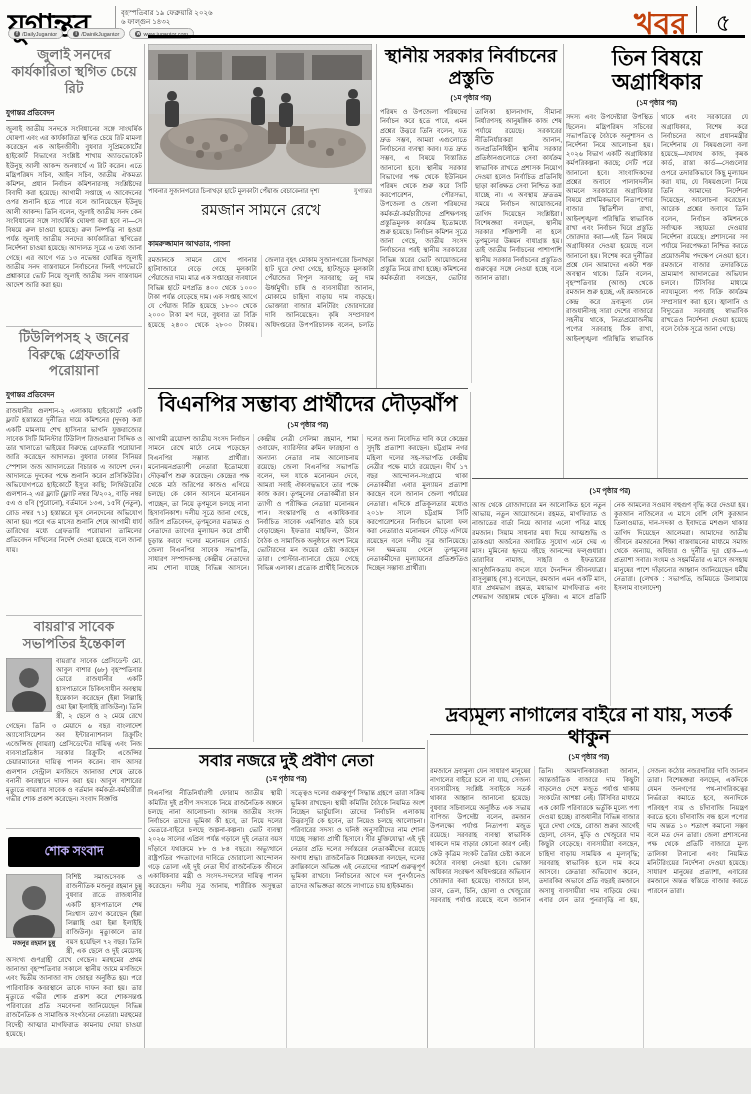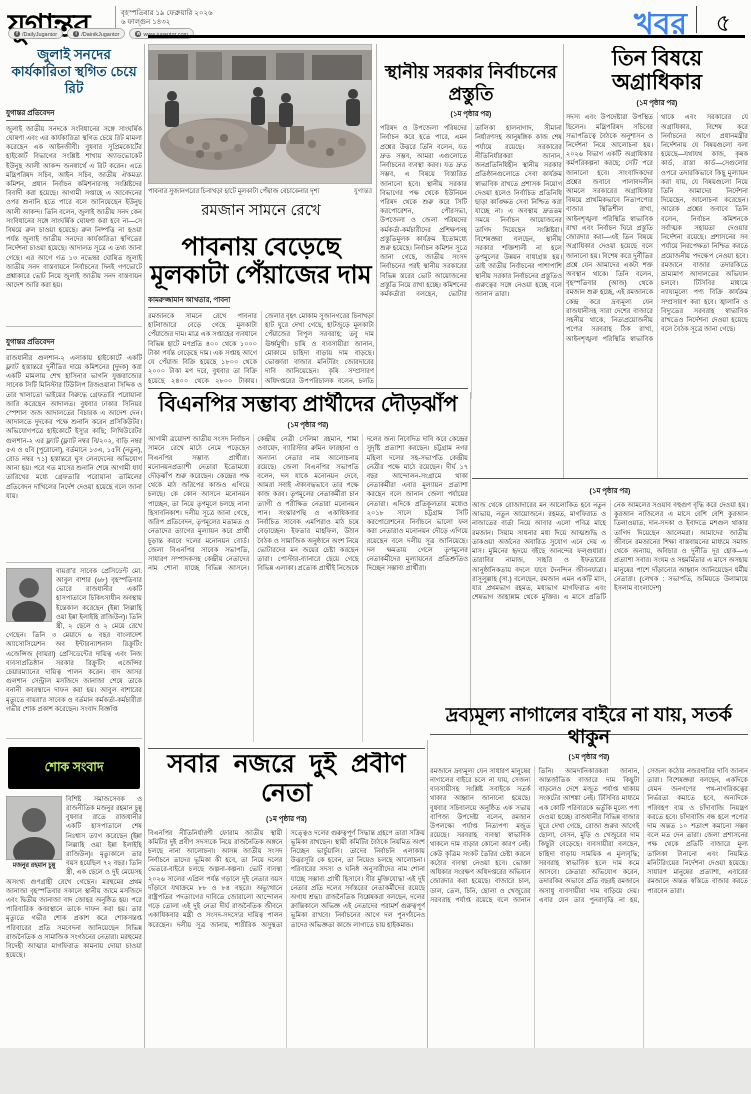--- a/index.html
+++ b/index.html
@@ -6,41 +6,41 @@
   body{background:#e8e8e6;font-family:"Liberation Sans","DejaVu Sans",sans-serif;}
   .page{position:relative;width:751px;height:1048px;background:#fcfcfa;overflow:hidden;color:#1c1c1c;}
 
   
   .logo{position:absolute;left:8px;top:1px;font-size:31px;font-weight:bold;color:#000;letter-spacing:-1px;}
   .logo-divider{position:absolute;left:115px;top:6px;width:1px;height:24px;background:#999;}
   .dateline{position:absolute;left:121px;top:8px;font-size:7px;line-height:9px;color:#333;}
   .badges{position:absolute;left:8px;top:28px;display:flex;gap:4px;}
   .pill{display:flex;align-items:center;gap:2px;border:1px solid #aaa;background:#eeeeec;border-radius:6px;height:9px;padding:0 5px;font-size:5.5px;color:#444;}
   .pill .ic{width:6px;height:6px;border-radius:50%;background:#555;color:#fff;font-size:4.5px;line-height:6px;text-align:center;font-weight:bold;}
-  .section-label{position:absolute;right:64px;top:0;font-size:30px;font-weight:bold;color:#3b82f6;}
+  .section-label{position:absolute;right:64px;top:0;font-size:30px;font-weight:bold;color:#c2410c;}
   .section-divider{position:absolute;right:54px;top:6px;width:1px;height:27px;background:#444;}
   .page-number{position:absolute;right:20px;top:4px;font-size:24px;color:#000;}
   .masthead-rule{position:absolute;left:148px;top:35px;width:597px;height:3px;background:#000;}
 
   
   .vrule{position:absolute;width:1px;background:#b5b5b5;}
   .hrule{position:absolute;height:1px;background:#555;}
 
   
   .rail{position:absolute;left:6px;top:44px;width:136px;}
   .rail-article{padding:3px 0 4px 0;border-bottom:1px solid #bbb;}
   .rail-article:last-child{border-bottom:none;}
-  .rail-head{font-size:13.5px;font-weight:bold;line-height:1.25;text-align:center;color:#0c4a6e;margin-bottom:3px;}
+  .rail-head{font-size:13.5px;font-weight:bold;line-height:1.25;text-align:center;color:#737373;margin-bottom:3px;}
   .byline{font-size:7px;font-weight:bold;color:#111;border-bottom:1px solid #666;display:inline-block;padding-bottom:1px;margin-bottom:3px;}
   .body-txt{font-size:6.6px;line-height:1.4;text-align:justify;color:#222;overflow:hidden;}
   .h198{height:198px;} .h205{height:205px;} .h168{height:168px;} .h236{height:236px;}
   .float-photo{float:left;margin:2px 4px 2px 0;}
   .float-photo svg{display:block;}
   .float-cap{font-size:6.3px;font-weight:bold;text-align:center;margin-top:1px;}
-  .shok-box{background:#000;color:#bef264;text-align:center;font-size:12.5px;font-weight:bold;padding:11px 0;margin:5px 2px 5px 2px;border-radius:2px;}
+  .shok-box{background:#000;color:#c4b5fd;text-align:center;font-size:12.5px;font-weight:bold;padding:5px 0;margin:5px 2px 5px 2px;border-radius:2px;}
 
   
   .abs{position:absolute;overflow:hidden;}
   .kicker{font-size:15px;text-align:center;color:#000;margin-bottom:9px;}
   .main-head{font-weight:bold;text-align:center;color:#000;}
   .continued{font-size:7px;font-weight:bold;text-align:center;margin:3px 0 3px 0;color:#111;}
   .cols2{column-count:2;column-gap:8px;column-rule:1px solid #ccc;}
   .cols3{column-count:3;column-gap:8px;column-rule:1px solid #ccc;}
   .caption-row{display:flex;justify-content:space-between;font-size:6.5px;color:#222;}
   .caption-credit{color:#444;}
@@ -90,25 +90,27 @@
 
   <div class="rail">
 
     <div class="rail-article">
       <div class="rail-head">জুলাই সনদের কার্যকারিতা স্থগিত চেয়ে রিট</div>
       <div class="byline">যুগান্তর প্রতিবেদন</div>
       <div class="body-txt h198">জুলাই জাতীয় সনদকে সংবিধানের সঙ্গে সাংঘর্ষিক ঘোষণা এবং এর কার্যকারিতা স্থগিত চেয়ে রিট মামলা করেছেন এক আইনজীবী। বুধবার সুপ্রিমকোর্টের হাইকোর্ট বিভাগের সংশ্লিষ্ট শাখায় অ্যাডভোকেট ইউনুছ আলী আকন্দ জনস্বার্থে এ রিট করেন। এতে মন্ত্রিপরিষদ সচিব, আইন সচিব, জাতীয় ঐকমত্য কমিশন, প্রধান নির্বাচন কমিশনারসহ সংশ্লিষ্টদের বিবাদী করা হয়েছে। আগামী সপ্তাহে এ আবেদনের ওপর শুনানি হতে পারে বলে জানিয়েছেন ইউনুছ আলী আকন্দ। তিনি বলেন, জুলাই জাতীয় সনদ কেন সংবিধানের সঙ্গে সাংঘর্ষিক ঘোষণা করা হবে না—সে বিষয়ে রুল চাওয়া হয়েছে। রুল নিষ্পত্তি না হওয়া পর্যন্ত জুলাই জাতীয় সনদের কার্যকারিতা স্থগিতের নির্দেশনা চাওয়া হয়েছে। আদালত সূত্রে এ তথ্য জানা গেছে। এর আগে গত ১৩ নভেম্বর ঘোষিত জুলাই জাতীয় সনদ বাস্তবায়নে নির্বাচনের দিনই গণভোটে প্রশ্নাকারে ভোট নিয়ে জুলাই জাতীয় সনদ বাস্তবায়ন আদেশ জারি করা হয়।</div>
     </div>
 
     <div class="rail-article">
+      <div class="rail-head">টিউলিপসহ ২ জনের বিরুদ্ধে গ্রেফতারি পরোয়ানা</div>
       <div class="byline">যুগান্তর প্রতিবেদন</div>
       <div class="body-txt h205">রাজধানীর গুলশান-২ এলাকায় হাইকোর্টে একটি ফ্ল্যাট হস্তান্তরে দুর্নীতির দায়ে কমিশনের (দুদক) করা একটি মামলায় শেখ হাসিনার ভাগনি যুক্তরাজ্যের সাবেক সিটি মিনিস্টার টিউলিপ রিজওয়ানা সিদ্দিক ও তার খালাতো ভাইয়ের বিরুদ্ধে গ্রেফতারি পরোয়ানা জারি করেছেন আদালত। বুধবার ঢাকার সিনিয়র স্পেশাল জজ আদালতের বিচারক এ আদেশ দেন। আদালতে দুদকের পক্ষে শুনানি করেন প্রসিকিউটর। অভিযোগপত্রে হাইকোর্টে ইস্যুর কাছি; লিথিউরেটর গুলশান-২ এর ফ্ল্যাট (ফ্ল্যাট নম্বর বি/২০২, বাড়ি নম্বর ৫এ ও ৫বি (পুরোনো), বর্তমানে ১৩এ, ১৫বি (নতুন), রোড নম্বর ৭১) হস্তান্তরে ঘুস লেনদেনের অভিযোগ আনা হয়। পরে গত মাসের শুনানি শেষে আগামী ধার্য তারিখের মধ্যে গ্রেফতারি পরোয়ানা তামিলের প্রতিবেদন দাখিলের নির্দেশ দেওয়া হয়েছে বলে জানা যায়।</div>
     </div>
 
     <div class="rail-article">
+      <div class="rail-head">বায়রা'র সাবেক সভাপতির ইন্তেকাল</div>
       <div class="body-txt h168">
         <span class="float-photo">
           <svg width="46" height="54" viewBox="0 0 46 54">
             <rect width="46" height="54" fill="#b9b9b9"></rect>
             <circle cx="23" cy="20" r="10" fill="#5a5a5a"></circle>
             <ellipse cx="23" cy="46" rx="17" ry="13" fill="#4a4a4a"></ellipse>
             <rect width="46" height="54" fill="none" stroke="#888" stroke-width="1"></rect>
           </svg>
         </span>
         <span>বায়রা'র সাবেক প্রেসিডেন্ট মো. আবুল বাশার (৬৮) বৃহস্পতিবার ভোরে রাজধানীর একটি হাসপাতালে চিকিৎসাধীন অবস্থায় ইন্তেকাল করেছেন (ইন্না লিল্লাহি ওয়া ইন্না ইলাইহি রাজিউন)। তিনি স্ত্রী, ২ ছেলে ও ২ মেয়ে রেখে গেছেন। তিনি ৩ মেয়াদে ৬ বছর বাংলাদেশ অ্যাসোসিয়েশন অব ইন্টারন্যাশনাল রিক্রুটিং এজেন্সিজ (বায়রা) প্রেসিডেন্টের দায়িত্ব এবং নিজ ব্যবসাপ্রতিষ্ঠান সরকার রিক্রুটিং এজেন্সির চেয়ারম্যানের দায়িত্ব পালন করেন। বাদ আসর গুলশান সেন্ট্রাল মসজিদে জানাজা শেষে তাকে বনানী কবরস্থানে দাফন করা হয়। আবুল বাশারের মৃত্যুতে বায়রা'র সাবেক ও বর্তমান কর্মকর্তা-কর্মচারীরা গভীর শোক প্রকাশ করেছেন। সংবাদ বিজ্ঞপ্তি</span>
@@ -175,26 +177,25 @@
       <rect width="224" height="140" fill="none" stroke="#999" stroke-width="1"></rect>
     </svg>
   </div>
   <div class="abs caption-row" style="left:148px;top:186px;width:224px;height:10px;">
     <span>পাবনার সুজানগরের চিনাখড়া হাটে মূলকাটা পেঁয়াজ বেচাকেনার দৃশ্য</span>
     <span class="caption-credit">যুগান্তর</span>
   </div>
 
   <div class="abs" style="left:148px;top:198px;width:226px;height:190px;">
     <div class="kicker">রমজান সামনে রেখে</div>
-    <div class="main-head" style="font-size:25px;line-height:1.12;">পাবনায় বেড়েছে মূলকাটা পেঁয়াজের দাম</div>
     <div><span class="lead-byline">কামরুজ্জামান আখতার, পাবনা</span></div>
     <div class="body-txt cols2" style="height:82px;">রমজানকে সামনে রেখে পাবনার হাটবাজারে বেড়ে গেছে মূলকাটা পেঁয়াজের দাম। মাত্র এক সপ্তাহের ব্যবধানে বিভিন্ন হাটে মণপ্রতি ৪০০ থেকে ১০০০ টাকা পর্যন্ত বেড়েছে দাম। এক সপ্তাহ আগে যে পেঁয়াজ বিক্রি হয়েছে ১৮০০ থেকে ২০০০ টাকা মণ দরে, বুধবার তা বিক্রি হয়েছে ২৪০০ থেকে ২৮০০ টাকায়। জেলার বৃহৎ মোকাম সুজানগরের চিনাখড়া হাট ঘুরে দেখা গেছে, হাটজুড়ে মূলকাটা পেঁয়াজের বিপুল সরবরাহ; তবু দাম ঊর্ধ্বমুখী। চাষি ও ব্যবসায়ীরা জানান, মোকামে চাহিদা বাড়ায় দাম বাড়ছে। ভোক্তারা বাজার মনিটরিং জোরদারের দাবি জানিয়েছেন। কৃষি সম্প্রসারণ অধিদপ্তরের উপপরিচালক বলেন, চলতি মৌসুমে জেলায় ৯ হাজার হেক্টর জমিতে মূলকাটা পেঁয়াজের আবাদ হয়েছে। ফলন ভালো হওয়ায় এ দরে পেঁয়াজ বিক্রি করে কৃষক লাভবান হচ্ছেন। তবে দাম আরও বাড়লে সাধারণ ক্রেতাদের কষ্ট বাড়বে বলে মনে করছেন সংশ্লিষ্টরা।</div>
   </div>
 
-  <div class="abs" style="left:380px;top:46px;width:182px;height:342px;margin-top:16px;">
+  <div class="abs" style="left:380px;top:46px;width:182px;height:342px;">
     <div class="main-head" style="font-size:18px;line-height:1.2;">স্থানীয় সরকার নির্বাচনের প্রস্তুতি</div>
     <div class="continued">(১ম পৃষ্ঠার পর)</div>
     <div class="body-txt cols2" style="height:276px;">পরিষদ ও উপজেলা পরিষদের নির্বাচন করে হতে পারে, এমন প্রশ্নের উত্তরে তিনি বলেন, যত দ্রুত সম্ভব, আমরা এগুলোতে নির্বাচনের ব্যবস্থা করব। যত দ্রুত সম্ভব, এ বিষয়ে বিস্তারিত জানানো হবে। স্থানীয় সরকার বিভাগের পক্ষ থেকে ইউনিয়ন পরিষদ থেকে শুরু করে সিটি করপোরেশন, পৌরসভা, উপজেলা ও জেলা পরিষদের কর্মকর্তা-কর্মচারীদের প্রশিক্ষণসহ প্রস্তুতিমূলক কার্যক্রম ইতোমধ্যে শুরু হয়েছে। নির্বাচন কমিশন সূত্রে জানা গেছে, জাতীয় সংসদ নির্বাচনের পরই স্থানীয় সরকারের বিভিন্ন স্তরের ভোট আয়োজনের প্রস্তুতি নিয়ে রাখা হচ্ছে। কমিশনের কর্মকর্তারা বলছেন, ভোটার তালিকা হালনাগাদ, সীমানা নির্ধারণসহ আনুষঙ্গিক কাজ শেষ পর্যায়ে রয়েছে। সরকারের নীতিনির্ধারকরা জানান, জনপ্রতিনিধিহীন স্থানীয় সরকার প্রতিষ্ঠানগুলোতে সেবা কার্যক্রম স্বাভাবিক রাখতে প্রশাসক নিয়োগ দেওয়া হলেও নির্বাচিত প্রতিনিধি ছাড়া কাঙ্ক্ষিত সেবা নিশ্চিত করা যাচ্ছে না। এ অবস্থায় দ্রুততম সময়ে নির্বাচন আয়োজনের তাগিদ দিয়েছেন সংশ্লিষ্টরা। বিশেষজ্ঞরা বলছেন, স্থানীয় সরকার শক্তিশালী না হলে তৃণমূলের উন্নয়ন বাধাগ্রস্ত হয়। তাই জাতীয় নির্বাচনের পাশাপাশি স্থানীয় সরকার নির্বাচনের প্রস্তুতিও গুরুত্বের সঙ্গে নেওয়া হচ্ছে বলে জানান তারা।</div>
   </div>
 
   <div class="abs" style="left:566px;top:46px;width:182px;height:432px;">
     <div class="main-head" style="font-size:21px;line-height:1.15;">তিন বিষয়ে অগ্রাধিকার</div>
     <div class="continued">(১ম পৃষ্ঠার পর)</div>
     <div class="body-txt cols2" style="height:384px;">সদস্য এবং উপদেষ্টারা উপস্থিত ছিলেন। মন্ত্রিপরিষদ সচিবের সভাপতিত্বে বৈঠকে অনুশাসন ও নির্দেশনা নিয়ে আলোচনা হয়। ২০২৬ বিভাগ একটি অগ্রাধিকার কর্মপরিকল্পনা করছে; সেটি পরে জানানো হবে। সাংবাদিকদের প্রশ্নের জবাবে পালাবদলীন আমলে সরকারের অগ্রাধিকার বিষয়ে প্রাথমিকভাবে নিত্যপণ্যের বাজার স্থিতিশীল রাখা, আইনশৃঙ্খলা পরিস্থিতি স্বাভাবিক রাখা এবং নির্বাচন ঘিরে প্রস্তুতি জোরদার করা—এই তিন বিষয়ে অগ্রাধিকার দেওয়া হয়েছে বলে জানানো হয়। বিশেষ করে দুর্নীতির প্রশ্নে যেন আমাদের একটা শক্ত অবস্থান থাকে। তিনি বলেন, বৃহস্পতিবার (আজ) থেকে রমজান শুরু হচ্ছে, এই রমজানকে কেন্দ্র করে দ্রব্যমূল্য যেন রাজধানীসহ সারা দেশের বাজারে সহনীয় থাকে, নিত্যপ্রয়োজনীয় পণ্যের সরবরাহ ঠিক রাখা, আইনশৃঙ্খলা পরিস্থিতি স্বাভাবিক থাকে এবং সরকারের যে অগ্রাধিকার, বিশেষ করে নির্বাচনের আগে প্রধানমন্ত্রীর নির্দেশনায় যে বিষয়গুলো বলা হয়েছে—যথাযথ কাজ, কৃষক কার্ড, রাস্তা কার্ড—সেগুলোর ওপরে তদারকিভাবে কিছু মূল্যায়ন করা যায়, যে বিষয়গুলো নিয়ে তিনি আমাদের নির্দেশনা দিয়েছেন, আলোচনা করেছেন। আরেক প্রশ্নের জবাবে তিনি বলেন, নির্বাচন কমিশনকে সর্বাত্মক সহায়তা দেওয়ার নির্দেশনা রয়েছে। প্রশাসনের সব পর্যায়ে নিরপেক্ষতা নিশ্চিত করতে প্রয়োজনীয় পদক্ষেপ নেওয়া হবে। রমজানে বাজার তদারকিতে ভ্রাম্যমাণ আদালতের অভিযান চলবে। টিসিবির মাধ্যমে ন্যায্যমূল্যে পণ্য বিক্রি কার্যক্রম সম্প্রসারণ করা হবে। জ্বালানি ও বিদ্যুতের সরবরাহ স্বাভাবিক রাখতেও নির্দেশনা দেওয়া হয়েছে বলে বৈঠক সূত্রে জানা গেছে।</div>
   </div>
@@ -204,21 +205,21 @@
     <div class="continued">(১ম পৃষ্ঠার পর)</div>
     <div class="body-txt cols3" style="height:308px;">আগামী ত্রয়োদশ জাতীয় সংসদ নির্বাচন সামনে রেখে মাঠে নেমে পড়েছেন বিএনপির সম্ভাব্য প্রার্থীরা। মনোনয়নপ্রত্যাশী নেতারা ইতোমধ্যে দৌড়ঝাঁপ শুরু করেছেন। কেন্দ্রের পক্ষ থেকে মাঠ জরিপের কাজও এগিয়ে চলছে। কে কোন আসনে মনোনয়ন পাচ্ছেন, তা নিয়ে তৃণমূলে চলছে নানা হিসাবনিকাশ। দলীয় সূত্রে জানা গেছে, জরিপ প্রতিবেদন, তৃণমূলের মতামত ও নেতাদের ত্যাগের মূল্যায়ন করে প্রার্থী চূড়ান্ত করবে দলের মনোনয়ন বোর্ড। জেলা বিএনপির সাবেক সভাপতি, সাধারণ সম্পাদকসহ কেন্দ্রীয় নেতাদের নাম শোনা যাচ্ছে বিভিন্ন আসনে। কেন্দ্রীয় নেত্রী সেলিমা রহমান, শামা ওবায়েদ, ব্যারিস্টার রুমিন ফারহানা ও অন্যান্য নেতার নাম আলোচনায় রয়েছে। জেলা বিএনপির সভাপতি বলেন, দল যাকে মনোনয়ন দেবে, আমরা সবাই ঐক্যবদ্ধভাবে তার পক্ষে কাজ করব। তৃণমূলের নেতাকর্মীরা চান ত্যাগী ও পরীক্ষিত নেতারা মনোনয়ন পান। সংস্কারপন্থি ও একাধিকবার নির্বাচিত সাবেক এমপিরাও মাঠ চষে বেড়াচ্ছেন। ইফতার মাহফিল, উঠান বৈঠক ও সামাজিক অনুষ্ঠানে অংশ নিয়ে ভোটারদের মন জয়ের চেষ্টা করছেন তারা। পোস্টার-ব্যানারে ছেয়ে গেছে বিভিন্ন এলাকা। প্রত্যেক প্রার্থীই নিজেকে দলের জন্য নিবেদিত দাবি করে কেন্দ্রের সুদৃষ্টি প্রত্যাশা করছেন। চট্টগ্রাম নগর মহিলা দলের সহ-সভাপতি কেন্দ্রীয় নেত্রীর পক্ষে মাঠে রয়েছেন। দীর্ঘ ১৭ বছর আন্দোলন-সংগ্রামে থাকা নেতাকর্মীরা এবার মূল্যায়ন প্রত্যাশা করছেন বলে জানান জেলা পর্যায়ের নেতারা। এদিকে প্রতিকূলতার মধ্যেও ২০১৮ সালে চট্টগ্রাম সিটি করপোরেশনের নির্বাচনে ভালো ফল করা নেতারাও মনোনয়ন দৌড়ে এগিয়ে রয়েছেন বলে দলীয় সূত্র জানিয়েছে। দল ক্ষমতায় গেলে তৃণমূলের নেতাকর্মীদের মূল্যায়নের প্রতিশ্রুতিও দিচ্ছেন সম্ভাব্য প্রার্থীরা।</div>
   </div>
 
   <div class="abs" style="left:472px;top:482px;width:276px;height:252px;">
     <div class="continued">(১ম পৃষ্ঠার পর)</div>
     <div class="body-txt cols2" style="height:206px;">আজ থেকে রোজাদারের মন আলোকিত হবে নতুন আভায়, নতুন আয়োজনে। রহমত, মাগফিরাত ও নাজাতের বার্তা নিয়ে আবার এলো পবিত্র মাহে রমজান। সিয়াম সাধনার মধ্য দিয়ে আত্মশুদ্ধি ও তাকওয়া অর্জনের অবারিত সুযোগ এনে দেয় এ মাস। মুমিনের হৃদয়ে বইছে আনন্দের ফল্গুধারা। তারাবির নামাজ, সাহরি ও ইফতারের আনুষ্ঠানিকতায় বদলে যাবে দৈনন্দিন জীবনযাত্রা। রাসূলুল্লাহ (সা.) বলেছেন, রমজান এমন একটি মাস, যার প্রথমভাগ রহমত, মধ্যভাগ মাগফিরাত এবং শেষভাগ জাহান্নাম থেকে মুক্তির। এ মাসে প্রতিটি নেক আমলের সওয়াব বহুগুণ বৃদ্ধি করে দেওয়া হয়। কুরআন নাজিলের এ মাসে বেশি বেশি কুরআন তিলাওয়াত, দান-সদকা ও ইবাদতে মশগুল থাকার তাগিদ দিয়েছেন আলেমরা। আমাদের জাতীয় জীবনে রমজানের শিক্ষা বাস্তবায়নের মাধ্যমে সমাজ থেকে অন্যায়, অবিচার ও দুর্নীতি দূর হোক—এ প্রত্যাশা সবার। সংযম ও সহমর্মিতার এ মাসে অসহায় মানুষের পাশে দাঁড়ানোর আহ্বান জানিয়েছেন ধর্মীয় নেতারা। (লেখক : সভাপতি, জমিয়তে উলামায়ে ইসলাম বাংলাদেশ)</div>
   </div>
 
   <div class="abs" style="left:148px;top:752px;width:277px;height:338px;">
-    <div class="main-head" style="font-size:25px;line-height:1.15;font-family:Liberation Mono, monospace;">সবার নজরে দুই প্রবীণ নেতা</div>
+    <div class="main-head" style="font-size:16px;line-height:1.15;">সবার নজরে দুই প্রবীণ নেতা</div>
     <div class="continued">(১ম পৃষ্ঠার পর)</div>
     <div class="body-txt cols2" style="height:294px;">বিএনপির নীতিনির্ধারণী ফোরাম জাতীয় স্থায়ী কমিটির দুই প্রবীণ সদস্যকে নিয়ে রাজনৈতিক অঙ্গনে চলছে নানা আলোচনা। আসন্ন জাতীয় সংসদ নির্বাচনে তাদের ভূমিকা কী হবে, তা নিয়ে দলের ভেতরে-বাইরে চলছে জল্পনা-কল্পনা। ভোট ব্যবস্থা ২০২৬ সালের এপ্রিল পর্যন্ত গড়ালে দুই নেতার বয়স দাঁড়াবে যথাক্রমে ৮৮ ও ৮৪ বছরে। অভ্যুত্থানে রাষ্ট্রপতির পদত্যাগের দাবিতে জোরালো আন্দোলন গড়ে তোলা এই দুই নেতা দীর্ঘ রাজনৈতিক জীবনে একাধিকবার মন্ত্রী ও সংসদ-সদস্যের দায়িত্ব পালন করেছেন। দলীয় সূত্র জানায়, শারীরিক অসুস্থতা সত্ত্বেও দলের গুরুত্বপূর্ণ সিদ্ধান্ত গ্রহণে তারা সক্রিয় ভূমিকা রাখছেন। স্থায়ী কমিটির বৈঠকে নিয়মিত অংশ নিচ্ছেন ভার্চুয়ালি। তাদের নির্বাচনি এলাকায় উত্তরসূরি কে হবেন, তা নিয়েও চলছে আলোচনা। পরিবারের সদস্য ও ঘনিষ্ঠ অনুসারীদের নাম শোনা যাচ্ছে সম্ভাব্য প্রার্থী হিসাবে। বীর মুক্তিযোদ্ধা এই দুই নেতার প্রতি দলের সর্বস্তরের নেতাকর্মীদের রয়েছে অগাধ শ্রদ্ধা। রাজনৈতিক বিশ্লেষকরা বলছেন, দলের ক্রান্তিকালে অভিজ্ঞ এই নেতাদের পরামর্শ গুরুত্বপূর্ণ ভূমিকা রাখবে। নির্বাচনের আগে দল পুনর্গঠনেও তাদের অভিজ্ঞতা কাজে লাগাতে চায় হাইকমান্ড।</div>
   </div>
 
   <div class="abs" style="left:430px;top:704px;width:318px;height:352px;">
     <div class="main-head" style="font-size:19px;line-height:1.15;">দ্রব্যমূল্য নাগালের বাইরে না যায়, সতর্ক থাকুন</div>
     <div class="continued">(১ম পৃষ্ঠার পর)</div>
     <div class="body-txt cols3" style="height:306px;">রমজানে দ্রব্যমূল্য যেন সাধারণ মানুষের নাগালের বাইরে চলে না যায়, সেজন্য ব্যবসায়ীসহ সংশ্লিষ্ট সবাইকে সতর্ক থাকার আহ্বান জানানো হয়েছে। বুধবার সচিবালয়ে অনুষ্ঠিত এক সভায় বাণিজ্য উপদেষ্টা বলেন, রমজান উপলক্ষ্যে পর্যাপ্ত নিত্যপণ্য মজুত রয়েছে। সরবরাহ ব্যবস্থা স্বাভাবিক থাকলে দাম বাড়ার কোনো কারণ নেই। কেউ কৃত্রিম সংকট তৈরির চেষ্টা করলে কঠোর ব্যবস্থা নেওয়া হবে। ভোক্তা অধিকার সংরক্ষণ অধিদপ্তরের অভিযান জোরদার করা হয়েছে। বাজারে চাল, ডাল, তেল, চিনি, ছোলা ও খেজুরের সরবরাহ পর্যাপ্ত রয়েছে বলে জানান তিনি। আমদানিকারকরা জানান, আন্তর্জাতিক বাজারে দাম কিছুটা বাড়লেও দেশে মজুত পর্যাপ্ত থাকায় সংকটের আশঙ্কা নেই। টিসিবির মাধ্যমে এক কোটি পরিবারকে ভর্তুকি মূল্যে পণ্য দেওয়া হচ্ছে। রাজধানীর বিভিন্ন বাজার ঘুরে দেখা গেছে, রোজা শুরুর আগেই ছোলা, বেসন, মুড়ি ও খেজুরের দাম কিছুটা বেড়েছে। ব্যবসায়ীরা বলছেন, চাহিদা বাড়ায় সাময়িক এ মূল্যবৃদ্ধি; সরবরাহ স্বাভাবিক হলে দাম কমে আসবে। ক্রেতারা অভিযোগ করেন, তদারকির অভাবে প্রতি বছরই রমজানে অসাধু ব্যবসায়ীরা দাম বাড়িয়ে দেয়। এবার যেন তার পুনরাবৃত্তি না হয়, সেজন্য কঠোর নজরদারির দাবি জানান তারা। বিশেষজ্ঞরা বলছেন, একদিকে যেমন জনগণের পথ-নাগরিকত্বের নির্ভরতা কমাতে হবে, অন্যদিকে পরিবহণ ব্যয় ও চাঁদাবাজি নিয়ন্ত্রণ করতে হবে। চাঁদাবাজি বন্ধ হলে পণ্যের দাম অন্তত ১০ শতাংশ কমানো সম্ভব বলে মত দেন তারা। জেলা প্রশাসনের পক্ষ থেকে প্রতিটি বাজারে মূল্য তালিকা টানানো এবং নিয়মিত মনিটরিংয়ের নির্দেশনা দেওয়া হয়েছে। সাধারণ মানুষের প্রত্যাশা, এবারের রমজানে অন্তত স্বস্তিতে বাজার করতে পারবেন তারা।</div>
   </div>
 

